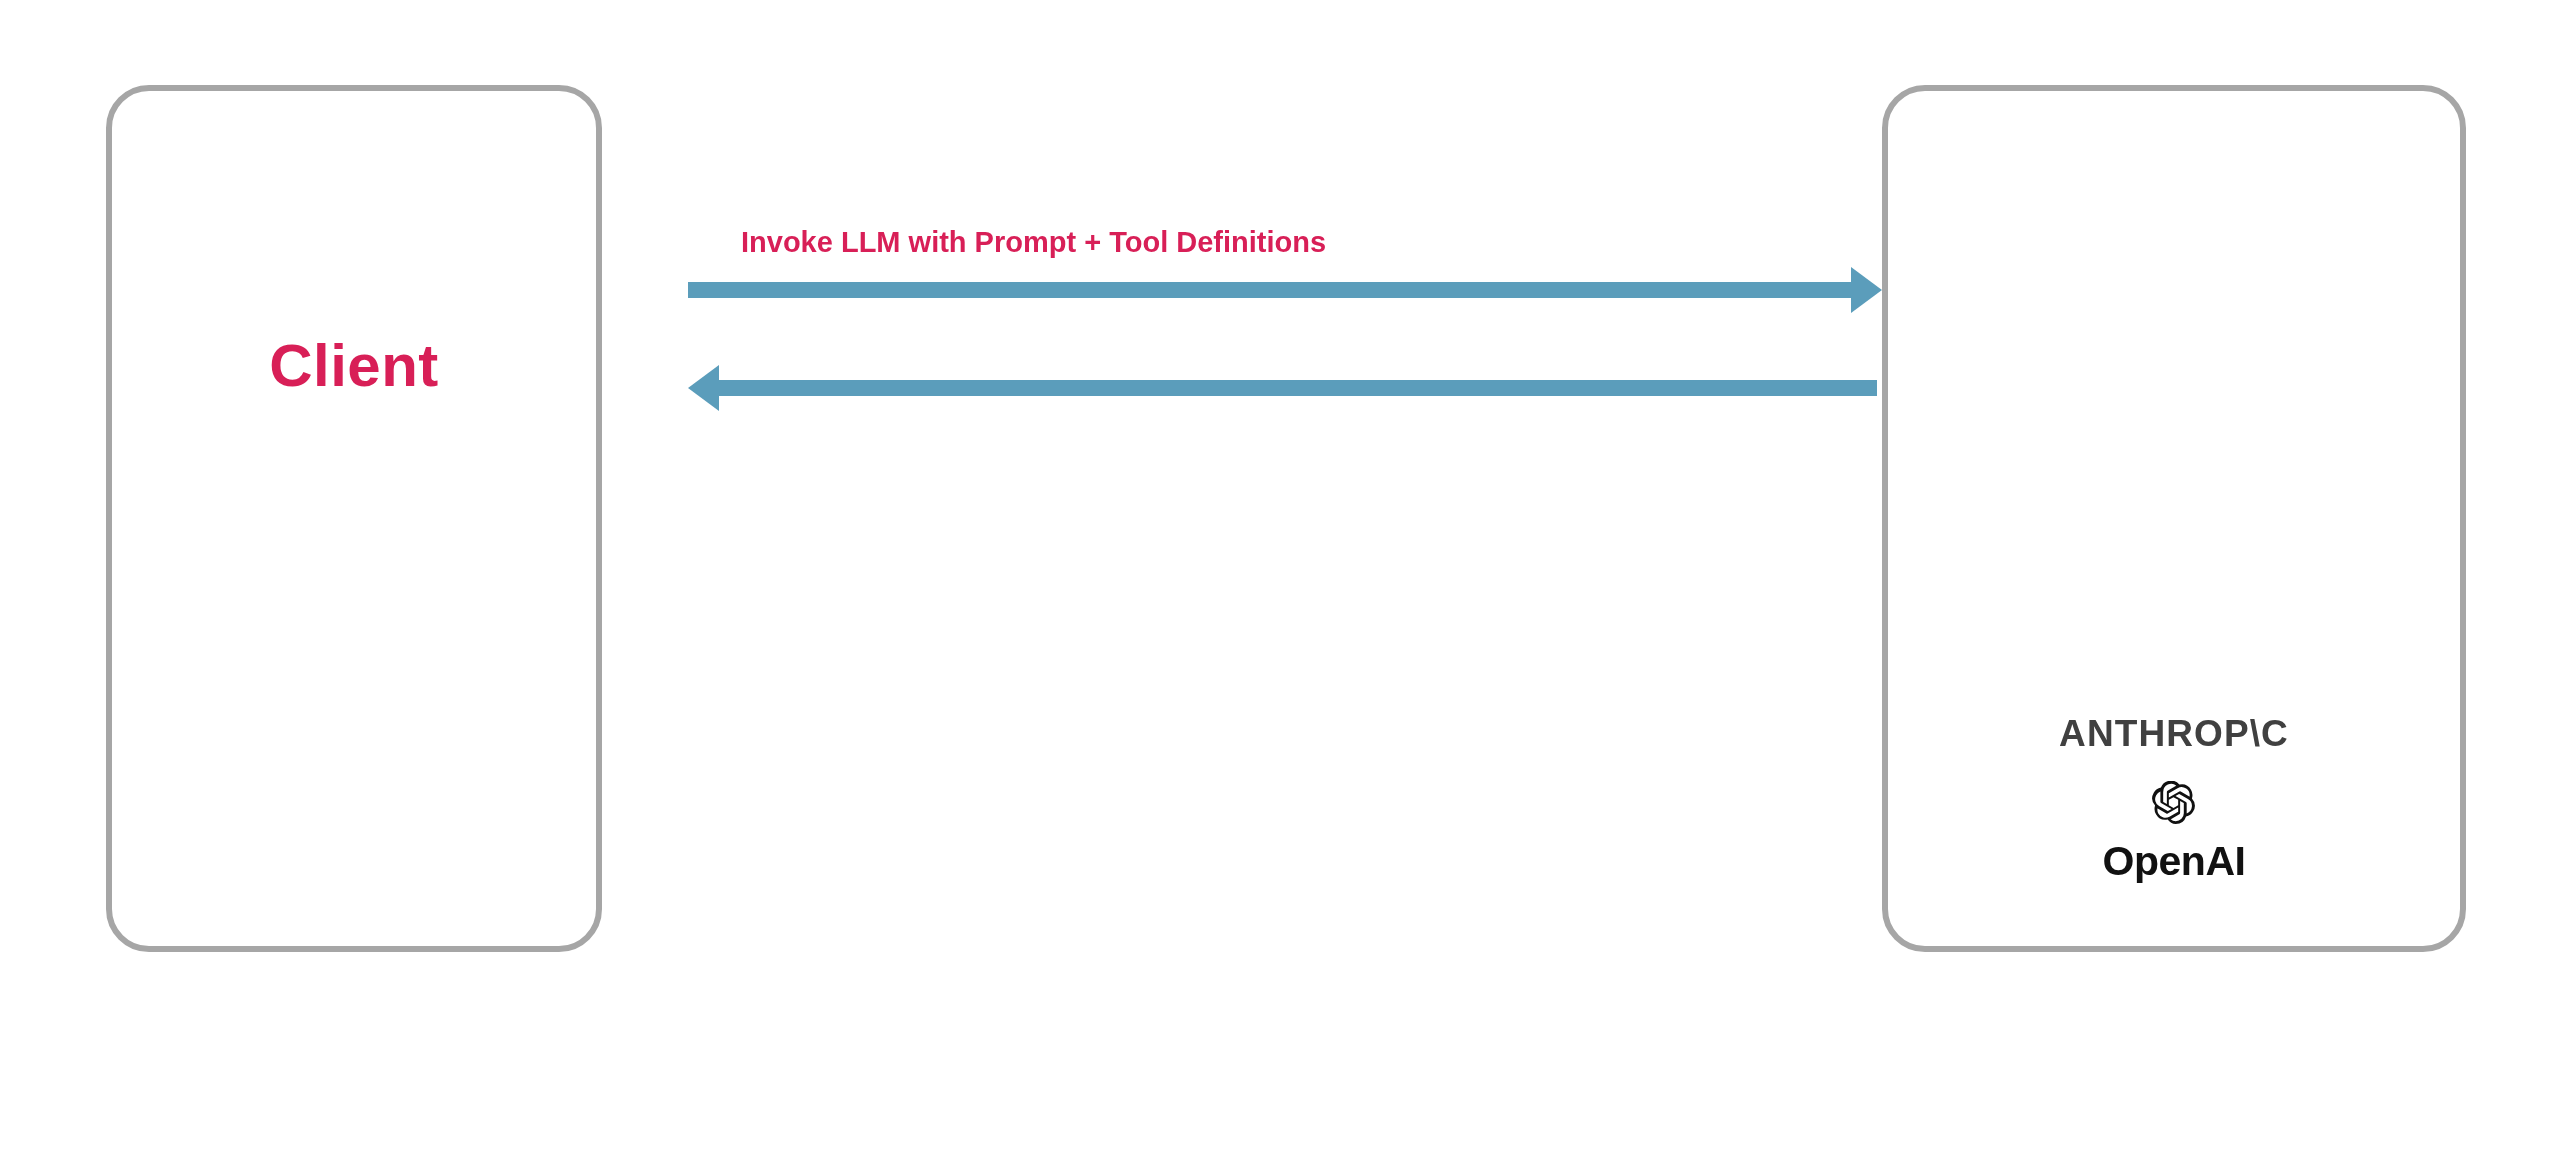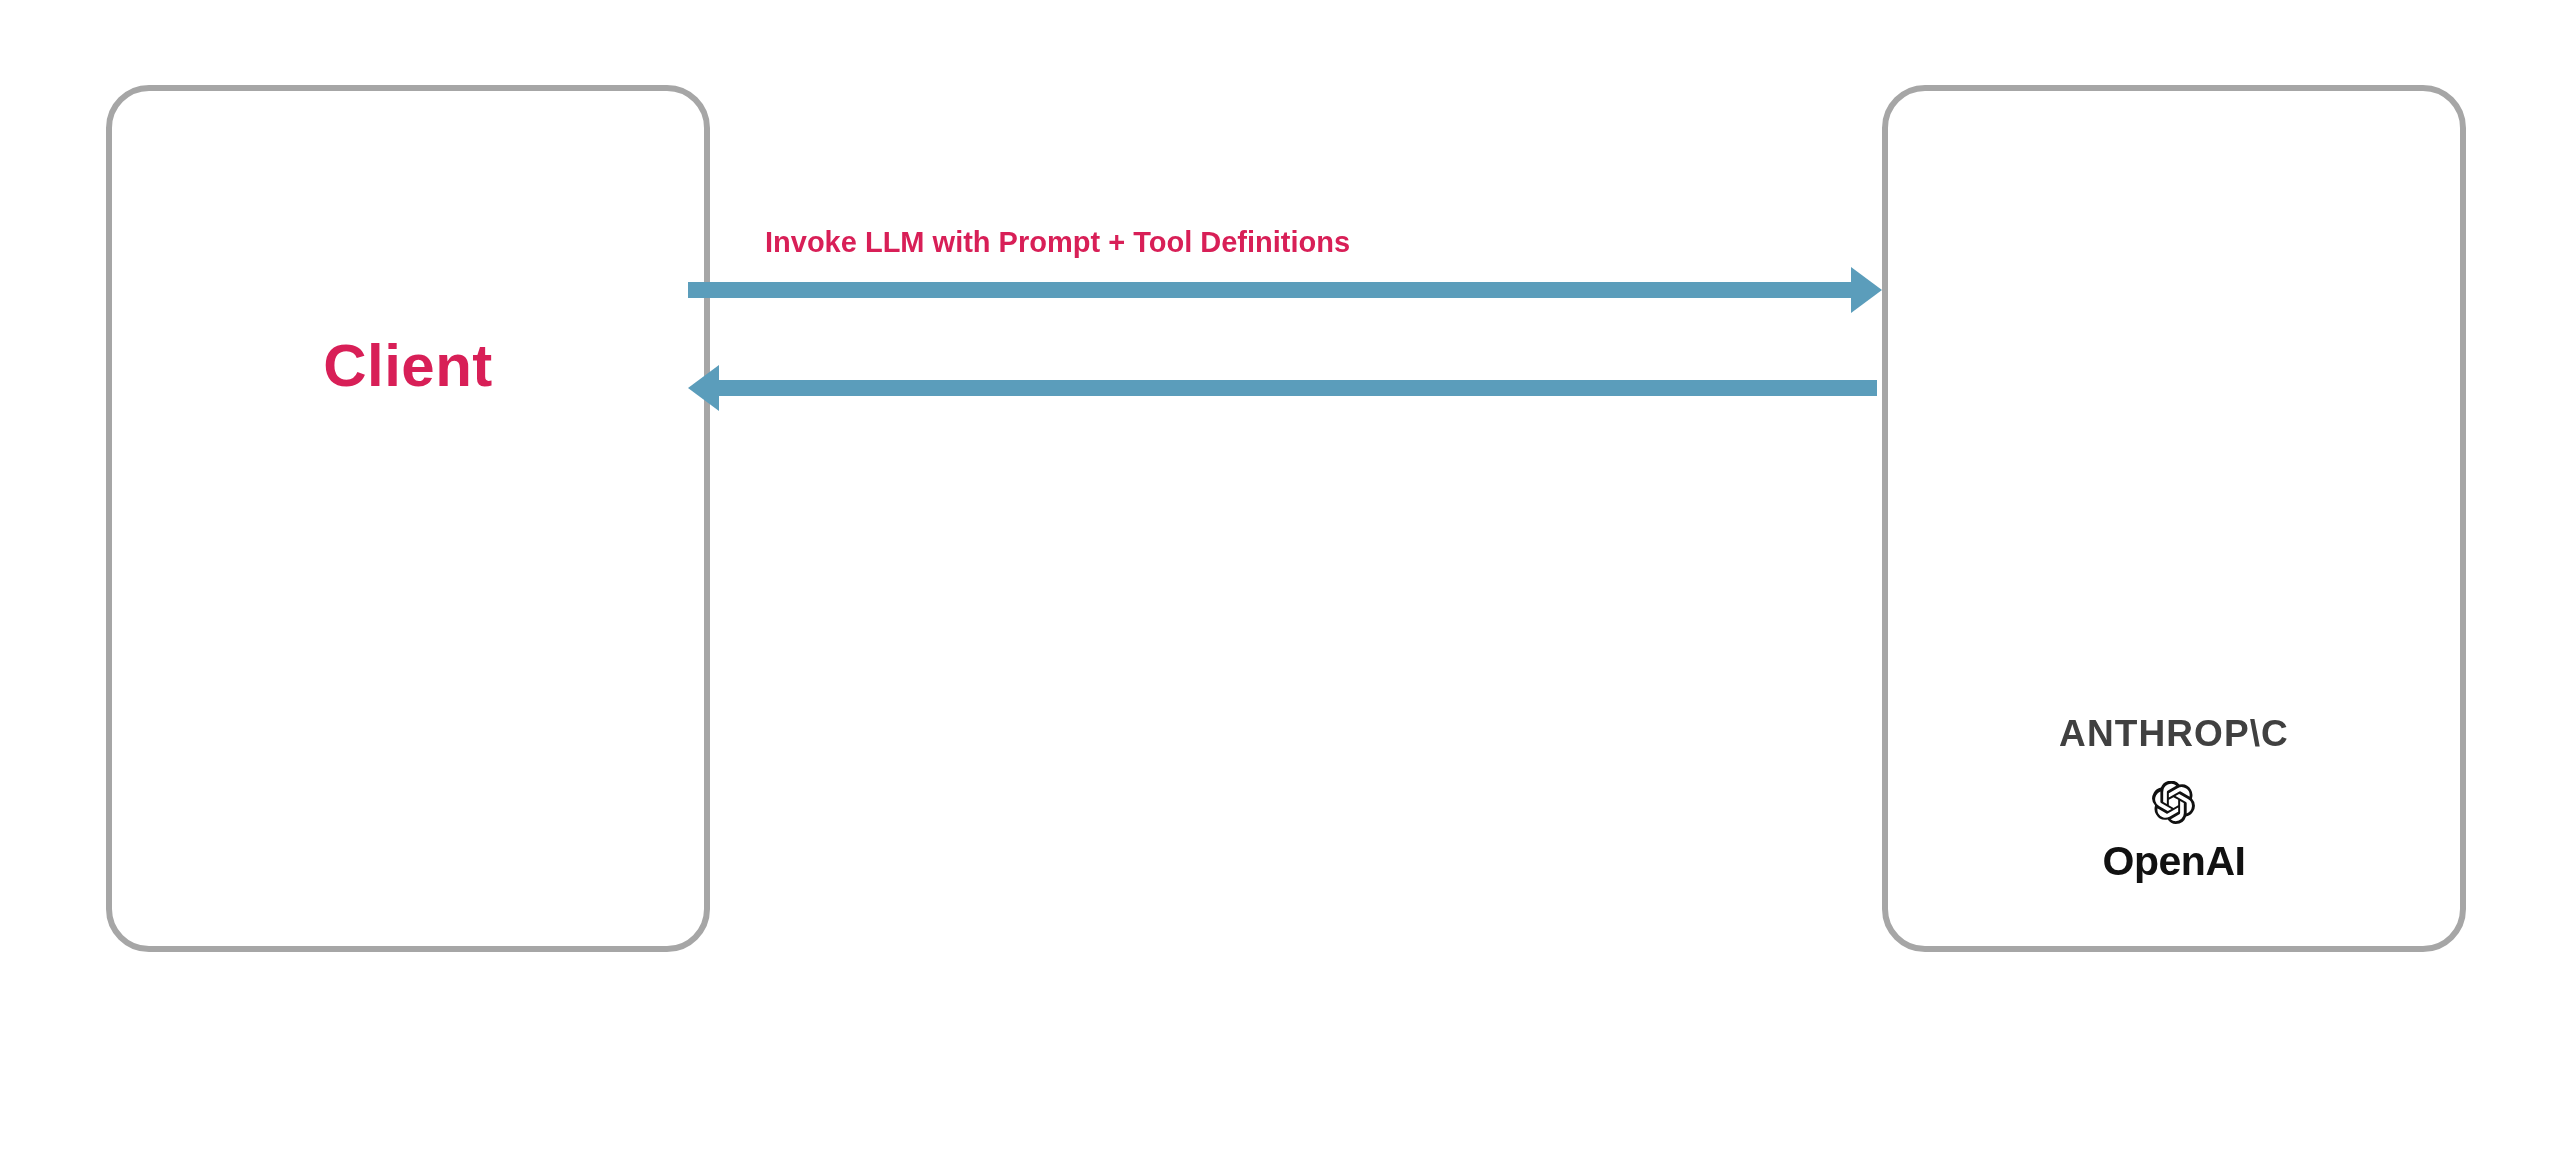--- a/index.html
+++ b/index.html
@@ -34,21 +34,21 @@
     font-weight: bold;
     text-align: center;
     line-height: 1.25;
     letter-spacing: 0.5px;
   }
 
   
   #client-node {
     left: 106px;
     top: 85px;
-    width: 604px;
+    width: 496px;
     height: 867px;
     justify-content: flex-start;
   }
   #client-node .node-title {
     margin-top: 237px;
     font-size: 60px;
   }
 
   
   #provider-node {
@@ -117,21 +117,20 @@
     border-bottom: 23.6px solid transparent;
     border-right: 31px solid #5b9dbb;
   }
 
   .edge-label {
     position: absolute;
     color: #d81f57;
     font-weight: bold;
     font-size: 29px;
     white-space: nowrap;
-    margin-left: 24px;
   }
 
   #arrow-forward-line { left: 688px; top: 282px; width: 1168px; }
   #arrow-forward-head { left: 1851px; top: 267px; }
   #label-forward { left: 741px; top: 226px; }
 
   #arrow-back-line  { left: 718px; top: 380px; width: 1159px; }
   #arrow-back-head  { left: 688px; top: 365px; }
   #label-back { left: 771px; top: 417px; }
 </style>

